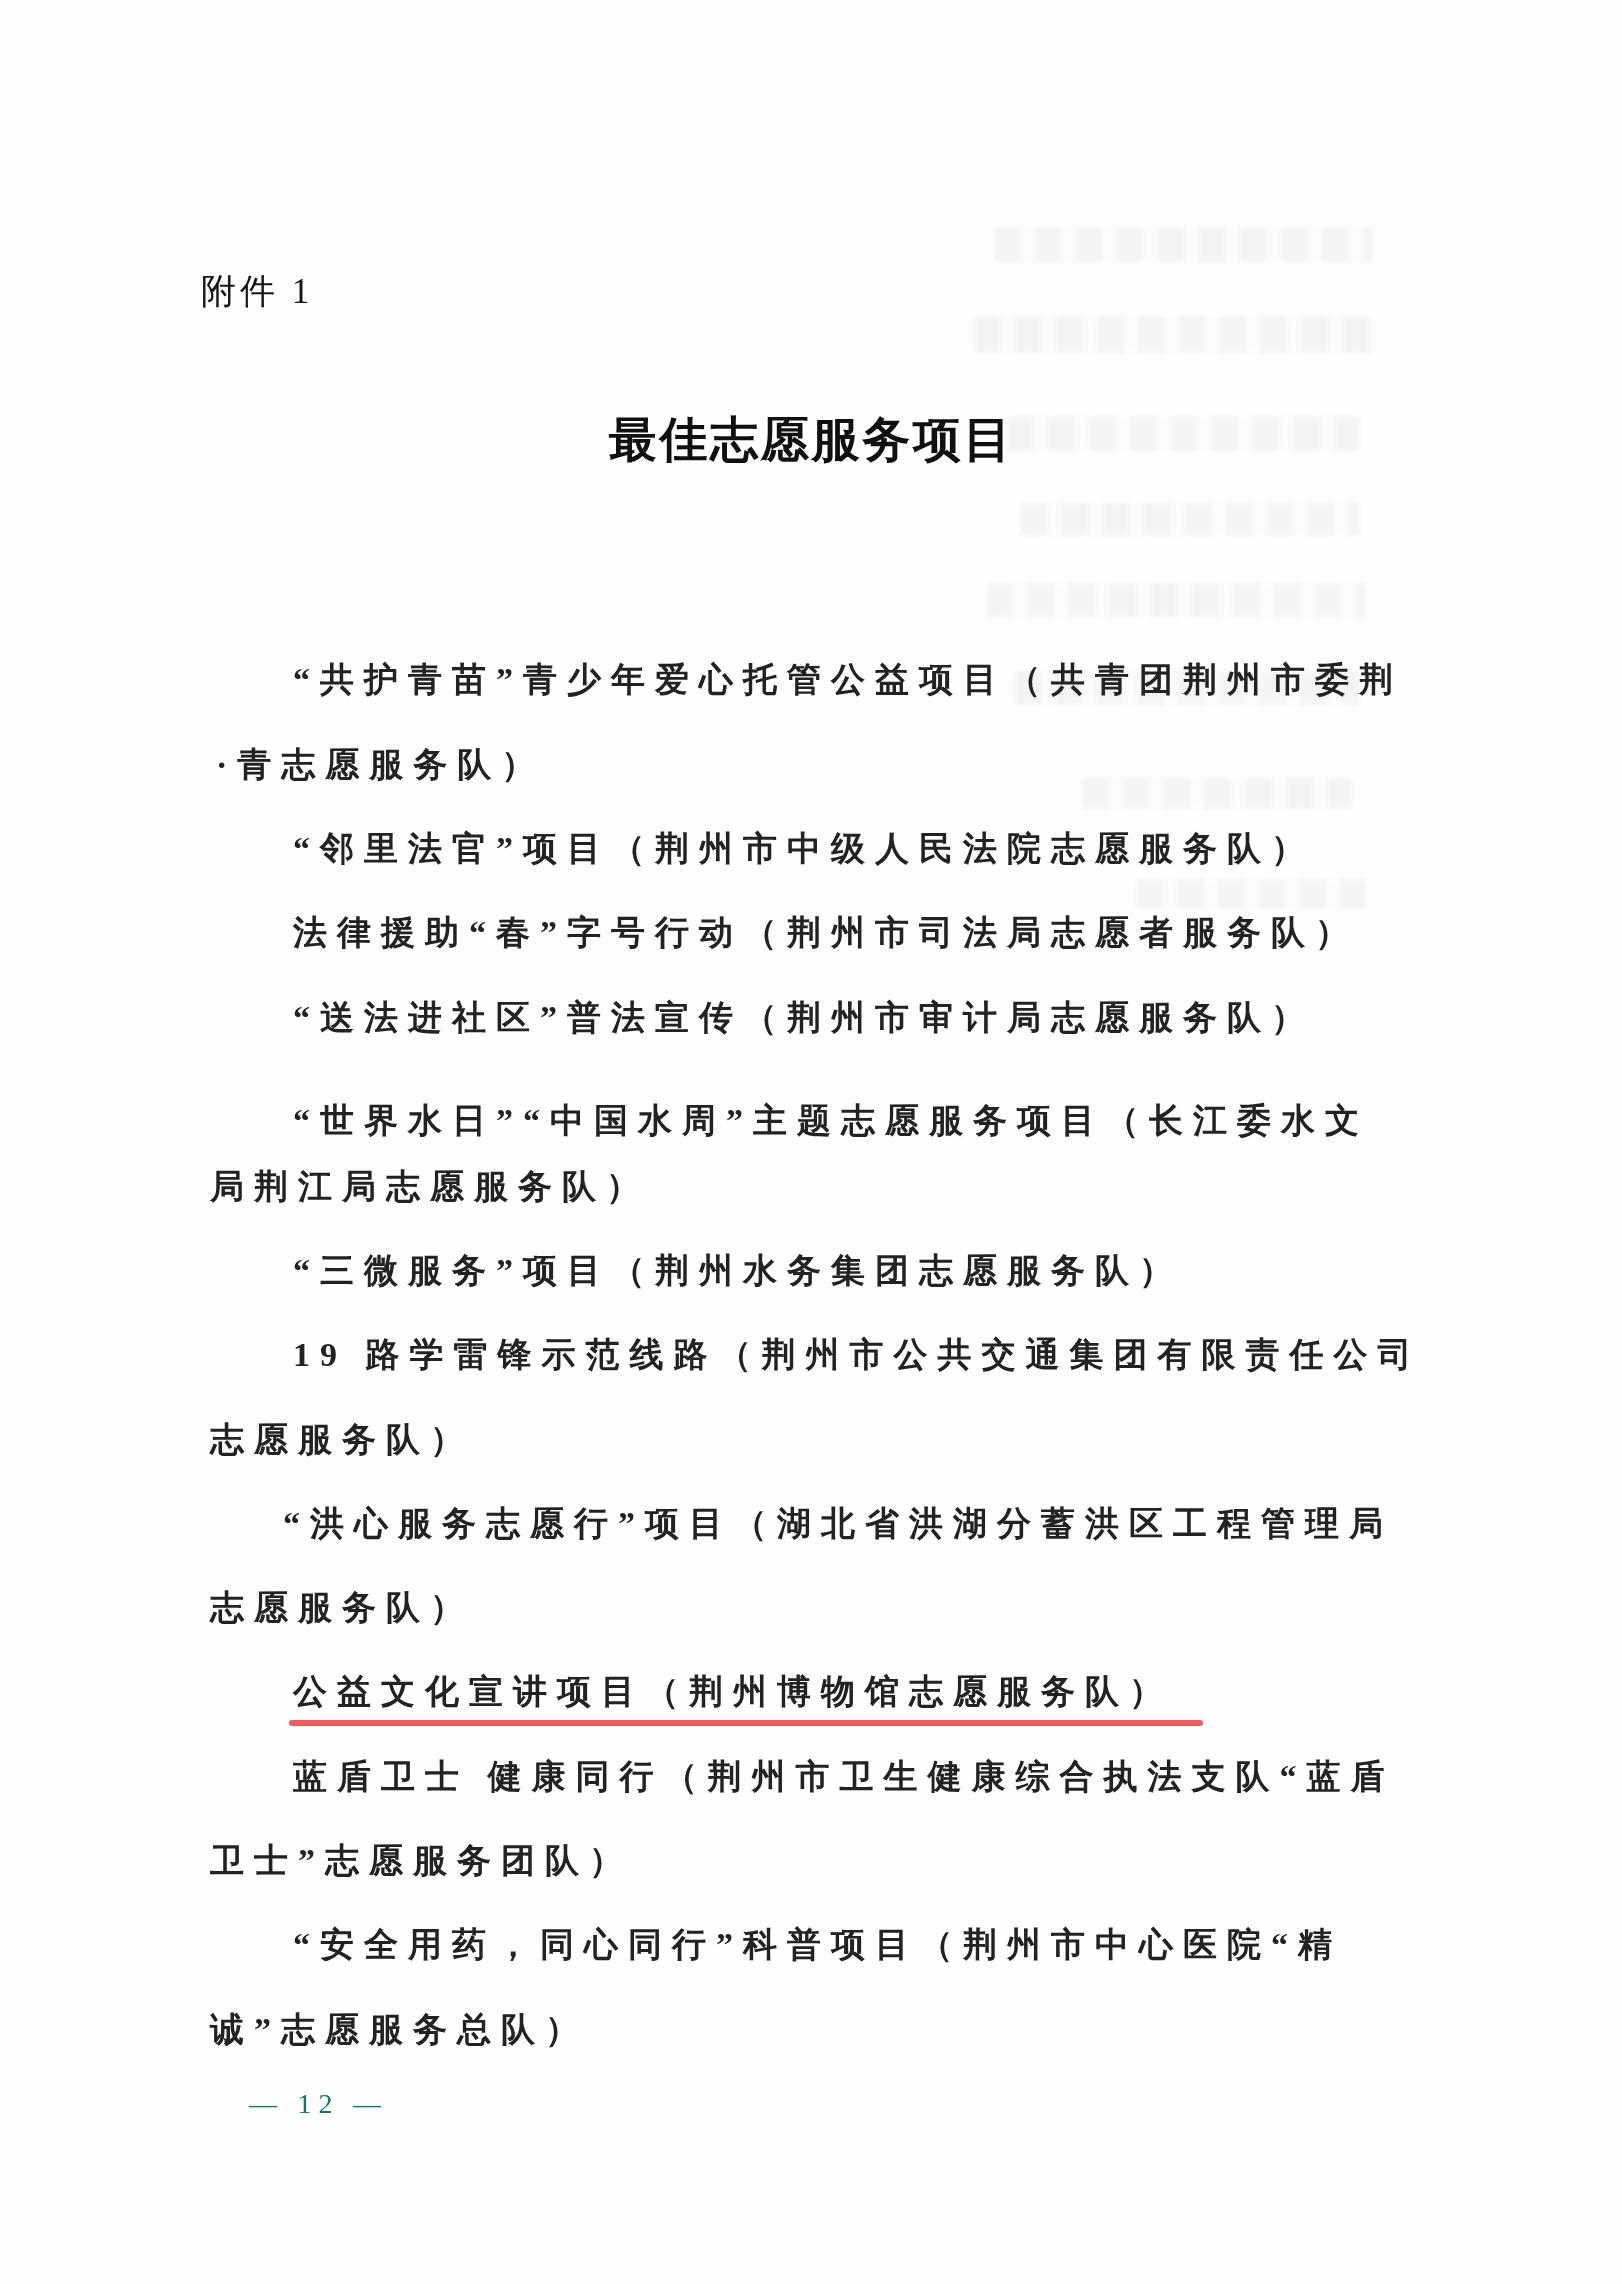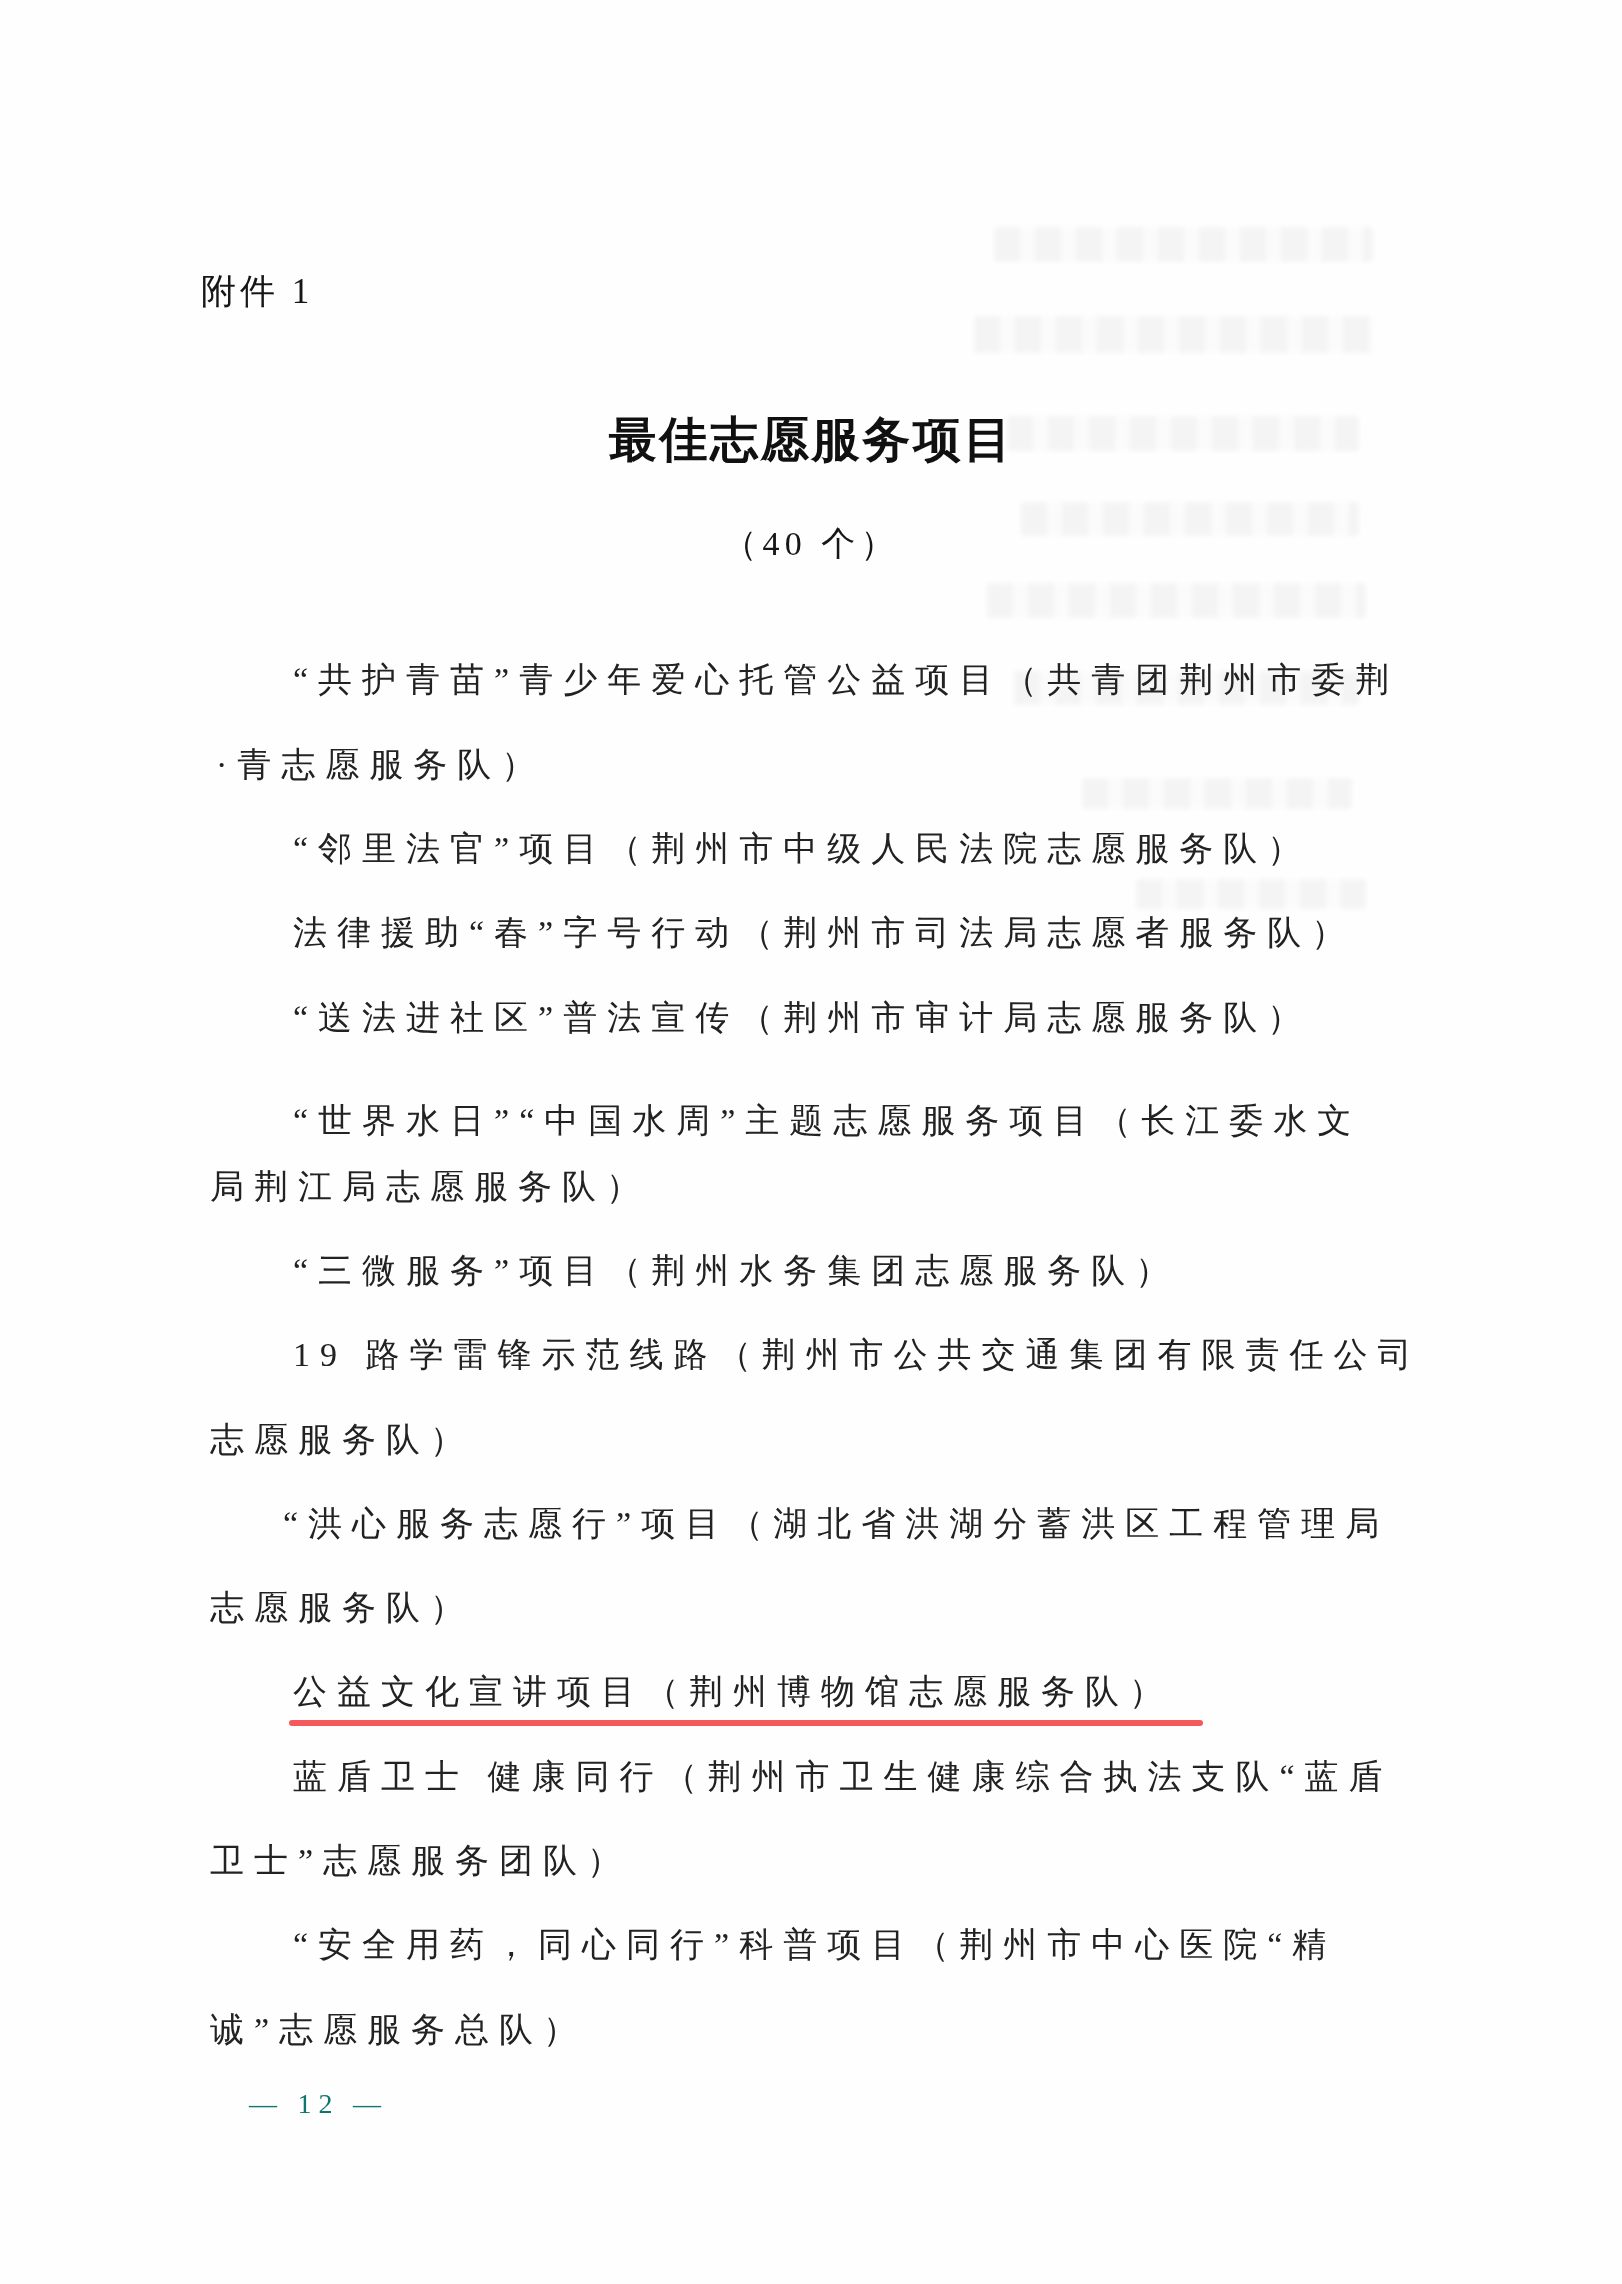--- a/index.html
+++ b/index.html
@@ -48,20 +48,21 @@
     color: #161616;
     white-space: nowrap;
   }
   .body-line {
     position: absolute;
     font-size: 34px;
     letter-spacing: 10px;
     line-height: 42px;
     white-space: nowrap;
     color: #222222;
+    font-weight: bold;
   }
   .red-underline {
     position: absolute;
     left: -4px;
     top: 49px;
     width: 914px;
     height: 6px;
     border-radius: 3.4px;
   }
   .page-number {
@@ -98,21 +99,20 @@
   <div class="bleed" style="left:1021px; top:502px;  width:338px; height:34px;"></div>
   <div class="bleed" style="left:987px; top:583px;  width:379px; height:35px;"></div>
   <div class="bleed" style="left:1014px; top:671px;  width:345px; height:34px;"></div>
   <div class="bleed" style="left:1082px; top:778px; width:270px; height:31px;"></div>
   <div class="bleed" style="left:1136px; top:879px; width:230px; height:30px;"></div>
 
   <div class="attachment-label">附件 1</div>
 
   <div class="doc-title">最佳志愿服务项目</div>
 
-  <div class="doc-subtitle">（40 个）</div>
 
   <div id="body-lines">
       <div class="body-line" style="top: 659px; left: 293px;">“共护青苗”青少年爱心托管公益项目（共青团荆州市委荆</div>
       <div class="body-line" style="top: 744px; left: 216px;">·青志愿服务队）</div>
       <div class="body-line" style="top: 828px; left: 293px;">“邻里法官”项目（荆州市中级人民法院志愿服务队）</div>
       <div class="body-line" style="top: 912px; left: 293px;">法律援助“春”字号行动（荆州市司法局志愿者服务队）</div>
       <div class="body-line" style="top: 997px; left: 293px;">“送法进社区”普法宣传（荆州市审计局志愿服务队）</div>
       <div class="body-line" style="top: 1081px; left: 293px; margin-top: 19px;">“世界水日”“中国水周”主题志愿服务项目（长江委水文</div>
       <div class="body-line" style="top: 1166px; left: 210px;">局荆江局志愿服务队）</div>
       <div class="body-line" style="top: 1250px; left: 293px;">“三微服务”项目（荆州水务集团志愿服务队）</div>

